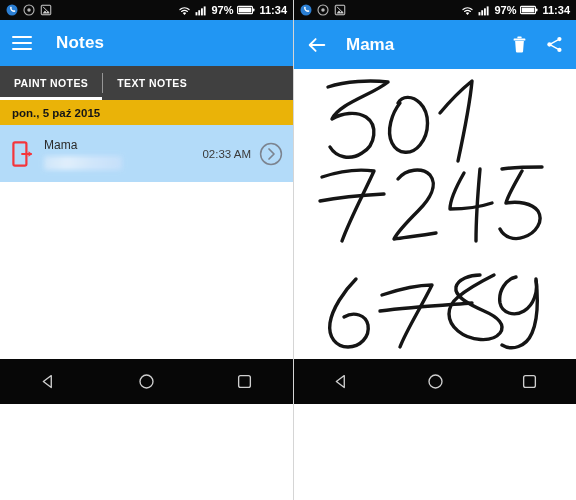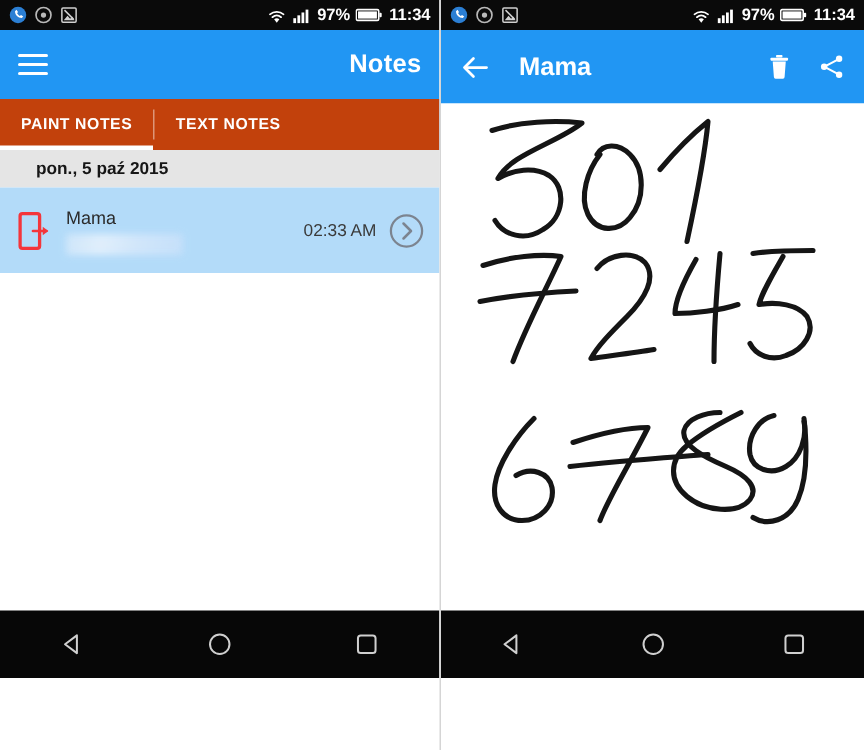--- a/index.html
+++ b/index.html
@@ -13,21 +13,21 @@
     font-family: "Liberation Sans", sans-serif;
     overflow: hidden;
   }
   .screens {
     display: flex;
     width: 576px;
     height: 500px;
   }
   .phone {
     position: relative;
-    height: 452px;
+    height: 404px;
     background: #ffffff;
     overflow: hidden;
   }
   .phone.left  { width: 293px; }
   .phone.divider { width: 1px; background: #d5d5d5; height: 500px; }
   .phone.right { width: 282px; }
 
   
   .statusbar {
     height: 20px;
@@ -53,21 +53,20 @@
   .appbar {
     background: #2196f3;
     color: #ffffff;
   }
   .appbar-row {
     height: 46px;
     display: flex;
     align-items: center;
     padding: 0 12px;
     box-sizing: border-box;
-    justify-content: space-between;
   }
   .hamburger {
     width: 20px;
     height: 14px;
     display: flex;
     flex-direction: column;
     justify-content: space-between;
     cursor: pointer;
   }
   .hamburger span {
@@ -81,21 +80,21 @@
     font-weight: bold;
     margin-left: 24px;
     letter-spacing: .2px;
   }
 
   
   .tabs {
     height: 34px;
     display: flex;
     align-items: stretch;
-    background: #c2410c;
+    background: #404040;
   }
   .tab {
     display: flex;
     align-items: center;
     padding: 0 14px;
     font-size: 10.5px;
     font-weight: bold;
     color: #ffffff;
     letter-spacing: .4px;
     position: relative;
@@ -110,25 +109,25 @@
   }
   .tab.inactive { color: #ffffff; }
   .tab-sep {
     width: 1px;
     background: rgba(255,255,255,.45);
     margin: 7px 0;
   }
 
   
   .date-header {
-    padding: 7px 10px 6px 24px;
+    padding: 7px 10px 6px 12px;
     font-size: 11.5px;
     font-weight: bold;
     color: #161616;
-    background: #e5e5e5;
+    background: #eab308;
   }
 
   
   .note-list { background: #ffffff; }
   .note-item {
     background: #b3dbf9;
     height: 57px;
     display: flex;
     align-items: center;
     padding: 0 10px 0 8px;

